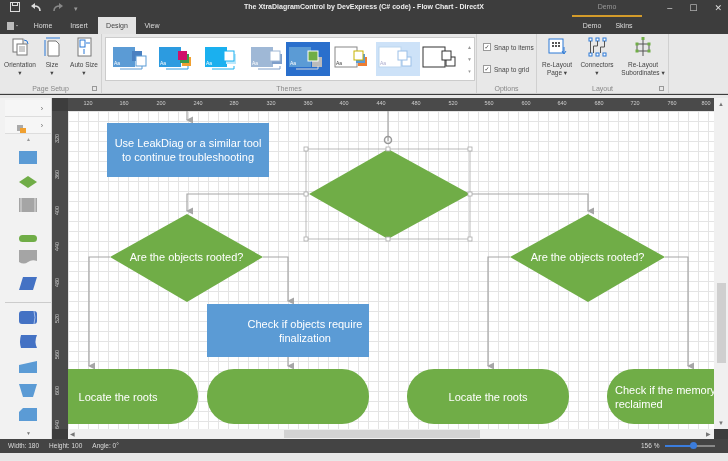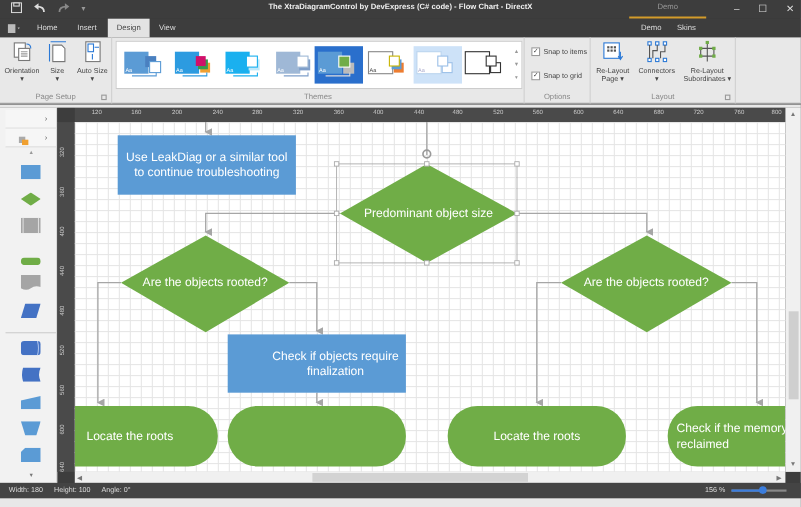--- a/index.html
+++ b/index.html
@@ -443,21 +443,20 @@
         <rect x="400" y="36" width="4" height="4"></rect>
       <rect x="236" y="81" width="4" height="4"></rect>
         <rect x="400" y="81" width="4" height="4"></rect>
       <rect x="236" y="126" width="4" height="4"></rect>
         <rect x="318" y="126" width="4" height="4"></rect>
         <rect x="400" y="126" width="4" height="4"></rect>
       <circle cx="320" cy="29" r="3.5" fill="none" stroke="#999" stroke-width="1.5"></circle>
     </g>
   </svg>
   <div class="node-text" style="left:39px;top:12px;width:162px;height:54px;padding:0 6px;">Use LeakDiag or a similar tool to continue troubleshooting</div>
-  <div class="node-text" style="left:241px;top:70px;width:161px;height:26px;">Predominant object size</div>
   <div class="node-text" style="left:42px;top:133px;width:153px;height:26px;">Are the objects rooted?</div>
   <div class="node-text" style="left:442px;top:133px;width:155px;height:26px;">Are the objects rooted?</div>
   <div class="node-text" style="left:139px;top:193px;width:196px;height:53px;padding:0 18px;">Check if objects require finalization</div>
   <div class="node-text" style="left:-30px;top:258px;width:160px;height:55px;">Locate the roots</div>
   <div class="node-text" style="left:339px;top:258px;width:162px;height:55px;">Locate the roots</div>
   <div class="node-text" style="left:539px;top:258px;width:162px;height:55px;padding:0 8px;justify-content:flex-start;text-align:left;">Check if the memory is reclaimed</div>
 </div>
 
 <div class="vscroll">
   <span class="scroll-arrow" style="left:4px;top:3px;">▲</span>

